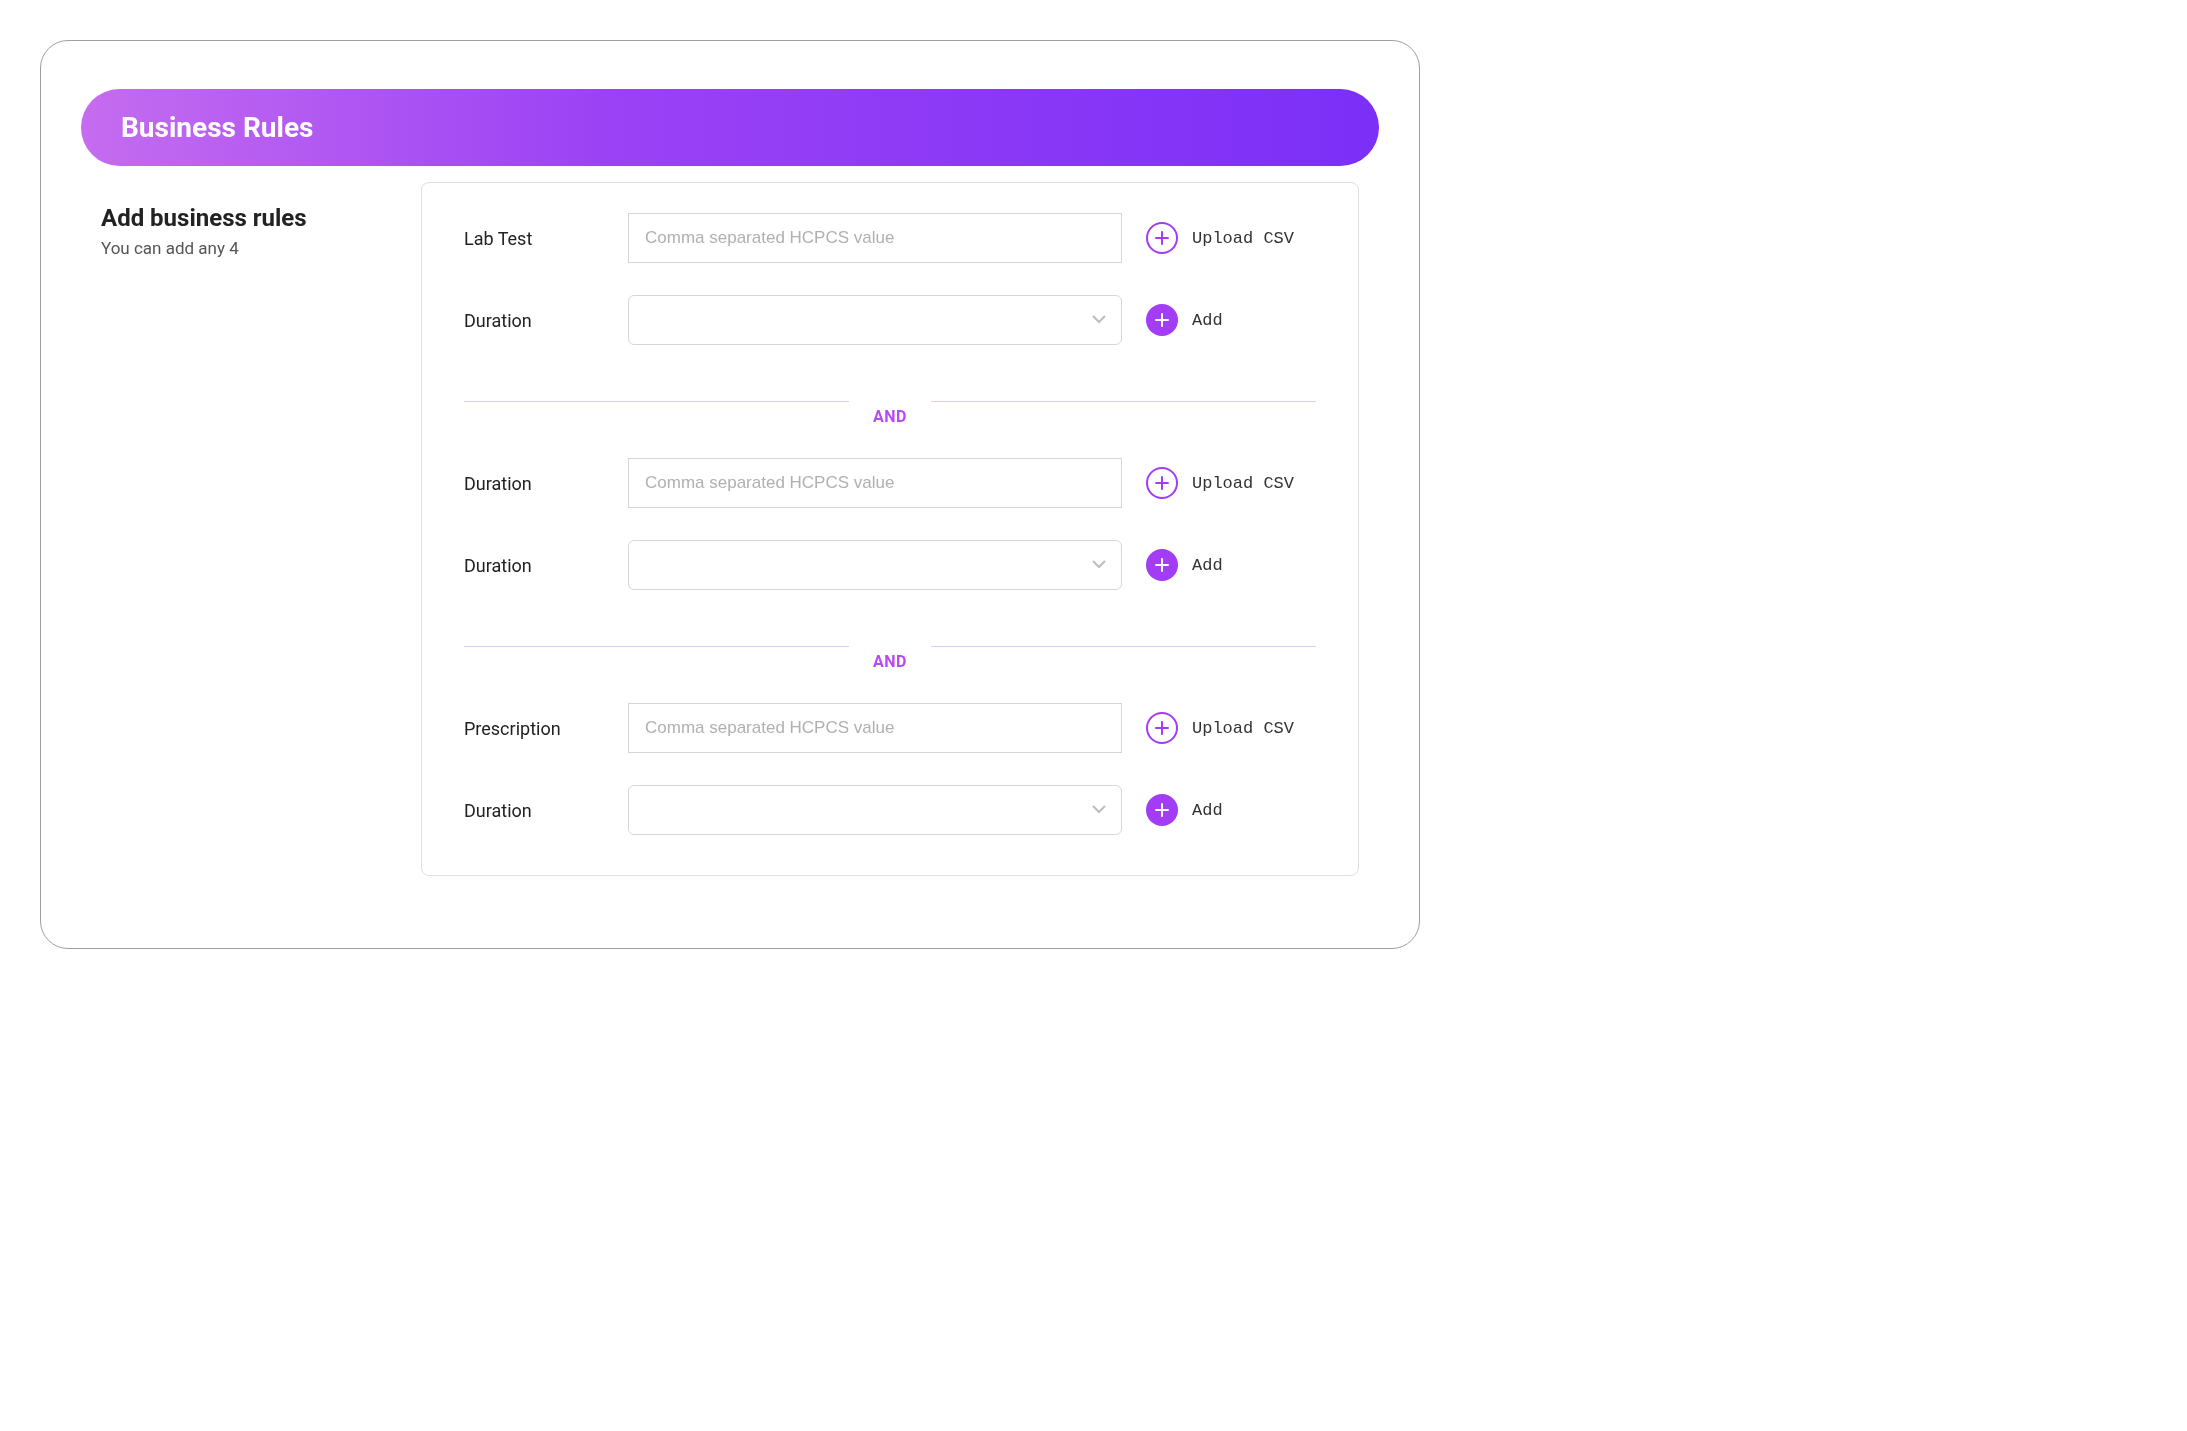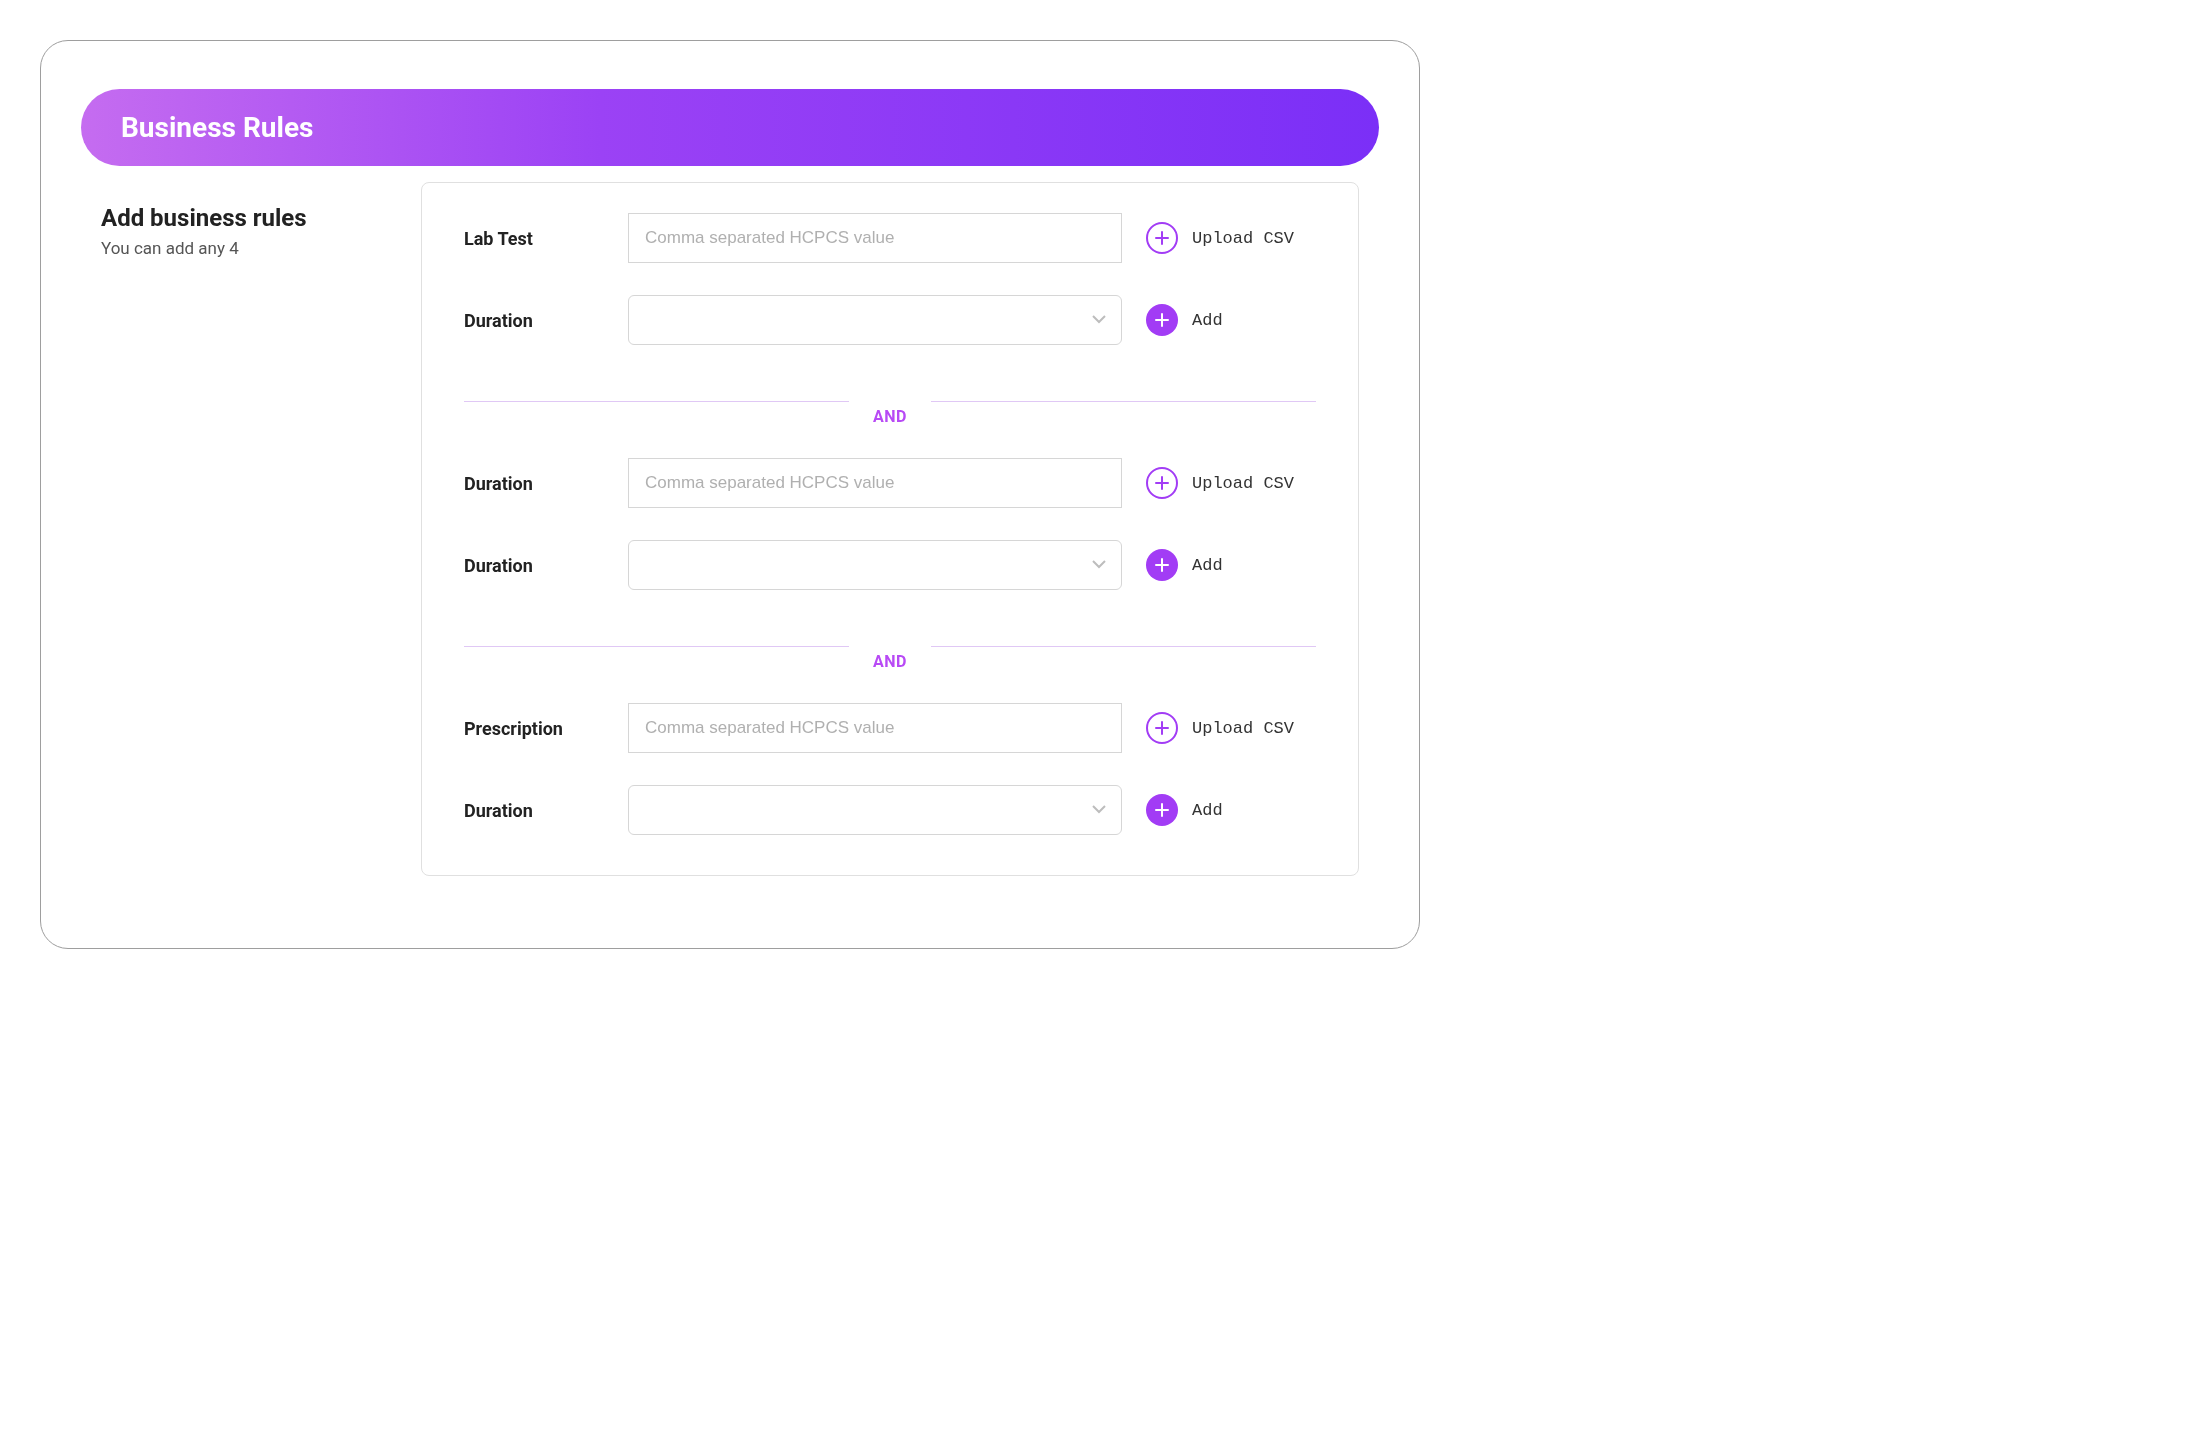--- a/index.html
+++ b/index.html
@@ -54,21 +54,21 @@
     align-items: center;
     gap: 24px;
     margin-bottom: 32px;
   }
   .rule-row:last-child { margin-bottom: 0; }
   .row-label {
     width: 140px;
     flex-shrink: 0;
     font-size: 18px;
     color: #222;
-    font-weight: 700;
+    font-weight: 400;
   }
   .text-input {
     flex: 1;
     height: 50px;
     border: 1px solid #d6d6d6;
     border-radius: 0;
     padding: 0 16px;
     font-size: 17px;
     color: #14532d;
     background: #fff;

